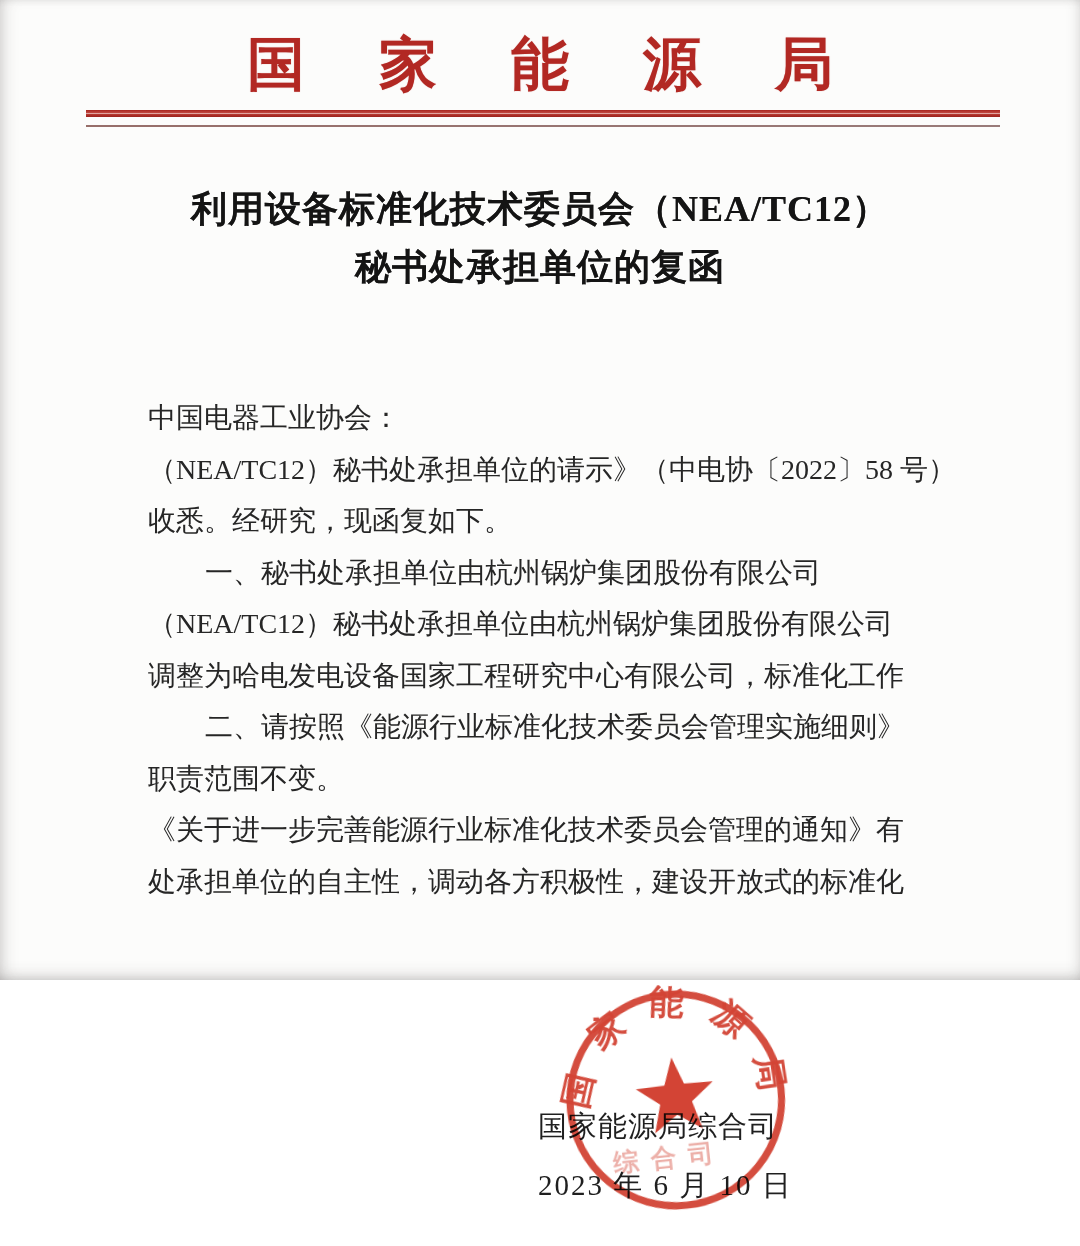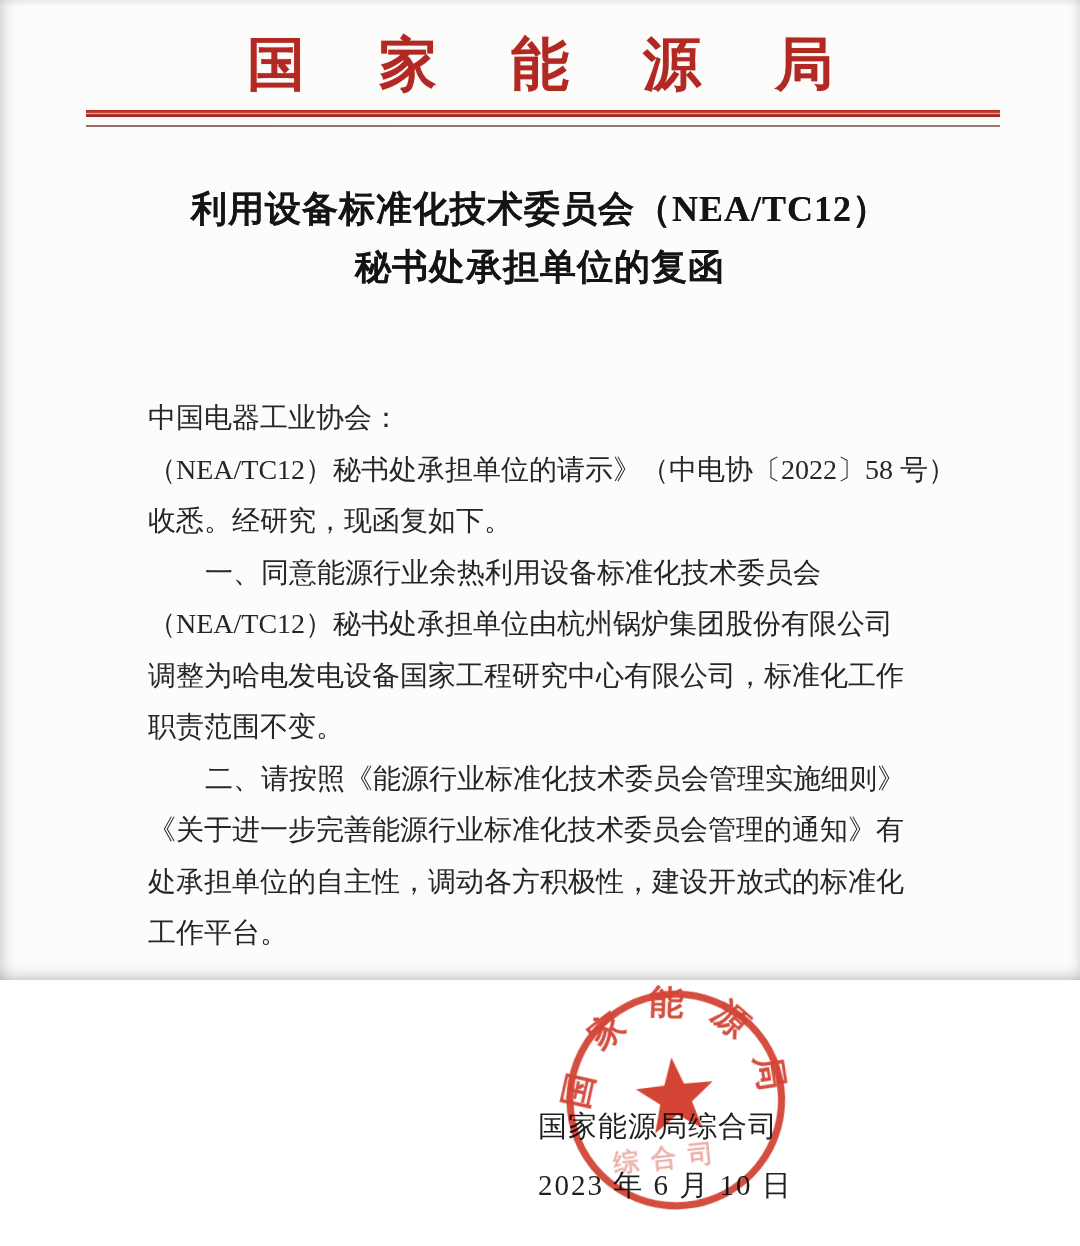--- a/index.html
+++ b/index.html
@@ -96,28 +96,27 @@
 
   <div class="doc-title">
     <div>利用设备标准化技术委员会（NEA/TC12）</div>
     <div>秘书处承担单位的复函</div>
   </div>
 
   <div class="body-text">
     <div class="body-line last">中国电器工业协会：</div>
     <div class="body-line">（NEA/TC12）秘书处承担单位的请示》（中电协〔2022〕58 号）</div>
     <div class="body-line last">收悉。经研究，现函复如下。</div>
-    <div class="body-line indent">一、同意能源行业余热利用设备标准化技术委员会</div>
+    <div class="body-line indent">一、秘书处承担单位由杭州锅炉集团股份有限公司</div>
     <div class="body-line">（NEA/TC12）秘书处承担单位由杭州锅炉集团股份有限公司</div>
     <div class="body-line">调整为哈电发电设备国家工程研究中心有限公司，标准化工作</div>
+    <div class="body-line indent">二、请按照《能源行业标准化技术委员会管理实施细则》</div>
     <div class="body-line last">职责范围不变。</div>
-    <div class="body-line indent">二、请按照《能源行业标准化技术委员会管理实施细则》</div>
     <div class="body-line">《关于进一步完善能源行业标准化技术委员会管理的通知》有</div>
     <div class="body-line">处承担单位的自主性，调动各方积极性，建设开放式的标准化</div>
-    <div class="body-line last">工作平台。</div>
   </div>
 
   <div class="signature-block">
     <div class="signature-org">国家能源局综合司</div>
     <div class="signature-date">2023 年 6 月 10 日</div>
   </div>
 
   <svg class="seal" viewBox="0 0 232 232" aria-hidden="true">
     <circle cx="116" cy="114" r="104" fill="none" stroke-width="7" opacity="0.95"></circle>
     <path id="sealArc" d="M 33.3 128.6 A 84 84 0 1 1 198.7 128.6" fill="none"></path>

